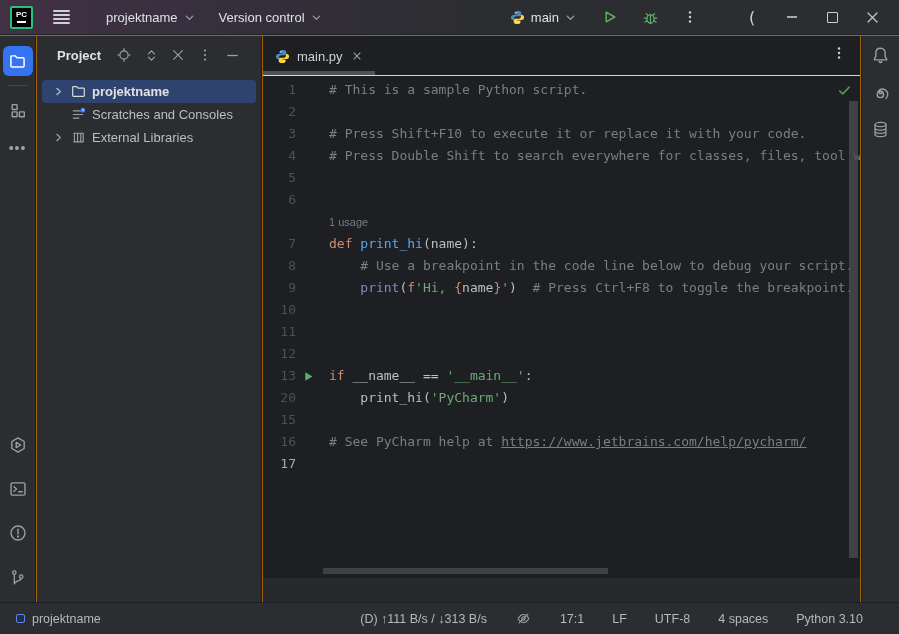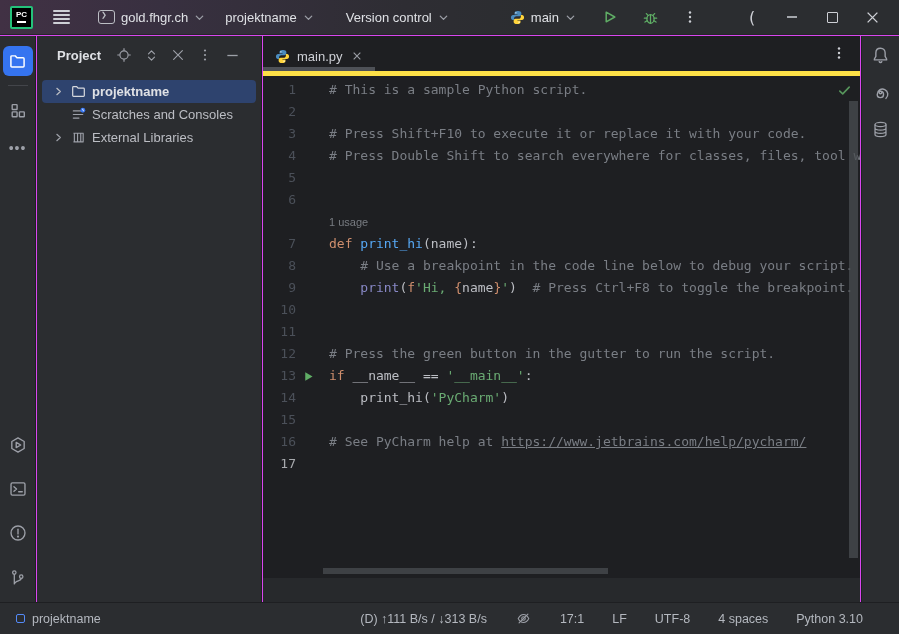--- a/index.html
+++ b/index.html
@@ -1,18 +1,18 @@
 <!DOCTYPE html>
 <html><head>
 <meta charset="utf-8">
 <style>
   * { margin:0; padding:0; box-sizing:border-box; }
   html,body { width:899px; height:634px; overflow:hidden; background:#1E1F22;
               font-family:"Liberation Sans", sans-serif; }
-  .win { position:relative; width:899px; height:634px; background:#d946ef; color:#DFE1E5; }
+  .win { position:relative; width:899px; height:634px; background:#a16207; color:#DFE1E5; }
 
   
   .titlebar { position:absolute; top:0; left:0; right:0; height:35px;
     background:linear-gradient(90deg,#413144 0%,#383040 18%,#2E2D33 45%,#2B2D30 60%);
     display:flex; align-items:center; padding:0 10px; font-size:13px; color:#DFE1E5;
     border-bottom:1px solid #242628; }
   .tb-item { display:flex; align-items:center; gap:6px; padding:4px 6px; border-radius:4px; color:#DFE1E5; }
   .pc-logo { width:23px; height:23px; border:2px solid #24C27A; background:#000; border-radius:2px;
     display:flex; flex-direction:column; align-items:center; justify-content:center; margin-right:12px; }
   .pc-logo .pct { font-size:8px; font-weight:bold; color:#fff; letter-spacing:0; line-height:8px; }
@@ -48,21 +48,21 @@
   .tree-row { height:23px; display:flex; align-items:center; margin:0 5px; padding-left:9px; border-radius:4px; gap:5px; }
   .tree-row.selected { background:#2E436E; color:#DFE1E5; font-weight:bold; }
   .tw { width:14px; display:flex; align-items:center; justify-content:center; color:#9DA0A8; }
   .ti { width:17px; display:flex; align-items:center; justify-content:center; position:relative; }
 
   .activity-right { position:absolute; right:0; top:36px; width:38px; bottom:32px; background:#2B2D30;
     border-left:1px solid #1E1F22; display:flex; flex-direction:column; align-items:center; padding:10px 0; gap:18px; }
 
   
   .editor-col { position:absolute; left:263px; top:36px; width:597px; bottom:32px; background:#1E1F22; }
-  .tabbar { position:absolute; top:0; left:0; right:0; height:40px; border-bottom:5px solid #fde047; }
+  .tabbar { position:absolute; top:0; left:0; right:0; height:40px; border-bottom:1px solid #fde047; }
   .tab { position:absolute; left:0; top:0; height:40px; display:flex; align-items:center; gap:7px;
     padding:0 10px 0 12px; font-size:13px; color:#CED0D6; }
   .tab-underline { position:absolute; left:0; bottom:0; width:112px; height:4px; background:#4E5157; }
   .tab-close { display:flex; margin-left:2px; color:#9DA0A8; }
   .tab-more { position:absolute; right:14px; top:10px; color:#CED0D6; }
 
   .code-area { position:absolute; top:40px; left:0; right:0; bottom:25px; overflow:hidden;
     font-family:"DejaVu Sans Mono", monospace; font-size:13px; padding-top:3px; }
   .code-line { display:flex; height:22px; line-height:22px; white-space:pre; }
   .ln { width:33px; text-align:right; color:#4B5059; flex:none; }
@@ -100,38 +100,29 @@
       <span class="pct">PC</span>
       <span class="pcu"></span>
     </div>
     <div class="burger">
         <i></i>
         <i></i>
         <i></i>
         <i></i>
       </div>
 
-    <div class="tb-item">
-      <span class="sshbox"></span>
-      <span>gold.fhgr.ch</span>
-      <span class="chev">
-        <svg width="11" height="11" viewBox="0 0 12 12">
-            <path d="M2.5 4.5 6 8l3.5-3.5" fill="none" stroke="currentColor" stroke-width="1.4" stroke-linecap="round" stroke-linejoin="round"></path>
-          </svg>
-      </span>
-    </div>
     <div class="tb-item" style="margin-left:8px">
       <span>projektname</span>
       <span class="chev">
         <svg width="11" height="11" viewBox="0 0 12 12">
             <path d="M2.5 4.5 6 8l3.5-3.5" fill="none" stroke="currentColor" stroke-width="1.4" stroke-linecap="round" stroke-linejoin="round"></path>
           </svg>
       </span>
     </div>
-    <div class="tb-item" style="margin-left:20px">
+    <div class="tb-item" style="margin-left:12px">
       <span>Version control</span>
       <span class="chev">
         <svg width="11" height="11" viewBox="0 0 12 12">
             <path d="M2.5 4.5 6 8l3.5-3.5" fill="none" stroke="currentColor" stroke-width="1.4" stroke-linecap="round" stroke-linejoin="round"></path>
           </svg>
       </span>
     </div>
 
     <div class="tb-right">
       <div class="tb-item">
@@ -349,25 +340,25 @@
           <div class="code-line"><span class="ln">3</span><span class="lngut"></span><span class="ctext"><span class="c-comment"># Press Shift+F10 to execute it or replace it with your code.</span></span></div>
           <div class="code-line"><span class="ln">4</span><span class="lngut"></span><span class="ctext"><span class="c-comment"># Press Double Shift to search everywhere for classes, files, tool windows, actions, and settings.</span></span></div>
           <div class="code-line"><span class="ln">5</span><span class="lngut"></span><span class="ctext"></span></div>
           <div class="code-line"><span class="ln">6</span><span class="lngut"></span><span class="ctext"></span></div>
           <div class="inlay">1 usage</div>
           <div class="code-line"><span class="ln">7</span><span class="lngut"></span><span class="ctext"><span class="c-kw">def </span><span class="c-fn">print_hi</span><span class="c-plain">(name):</span></span></div>
           <div class="code-line"><span class="ln">8</span><span class="lngut"></span><span class="ctext"><span class="c-comment">    # Use a breakpoint in the code line below to debug your script.</span></span></div>
           <div class="code-line"><span class="ln">9</span><span class="lngut"></span><span class="ctext"><span class="c-plain">    </span><span class="c-call">print</span><span class="c-plain">(</span><span class="c-kw">f</span><span class="c-str">'Hi, </span><span class="c-kw">{</span><span class="c-plain">name</span><span class="c-kw">}</span><span class="c-str">'</span><span class="c-plain">)  </span><span class="c-comment"># Press Ctrl+F8 to toggle the breakpoint.</span></span></div>
           <div class="code-line"><span class="ln">10</span><span class="lngut"></span><span class="ctext"></span></div>
           <div class="code-line"><span class="ln">11</span><span class="lngut"></span><span class="ctext"></span></div>
-          <div class="code-line"><span class="ln">12</span><span class="lngut"></span><span class="ctext"><span class="c-comment"># Press the green button in the gutter to run the script.</span></span></div>
+          <div class="code-line"><span class="ln">12</span><span class="lngut"></span></div>
           <div class="code-line"><span class="ln">13</span><span class="lngut"><svg width="13" height="13" viewBox="0 0 16 16">
                 <path d="M4 2.9v10.2L13 8z" fill="#5FAD65"></path>
               </svg></span><span class="ctext"><span class="c-kw">if </span><span class="c-plain">__name__ == </span><span class="c-str">'__main__'</span><span class="c-plain">:</span></span></div>
-          <div class="code-line"><span class="ln">14</span><span class="lngut"></span><span class="ctext"><span class="c-plain">    print_hi(</span><span class="c-str">'PyCharm'</span><span class="c-plain">)</span></span></div>
+          <div class="code-line"><span class="ln">20</span><span class="lngut"></span><span class="ctext"><span class="c-plain">    print_hi(</span><span class="c-str">'PyCharm'</span><span class="c-plain">)</span></span></div>
           <div class="code-line"><span class="ln">15</span><span class="lngut"></span><span class="ctext"></span></div>
           <div class="code-line"><span class="ln">16</span><span class="lngut"></span><span class="ctext"><span class="c-comment"># See PyCharm help at </span><span class="c-link">https://www.jetbrains.com/help/pycharm/</span></span></div>
           <div class="code-line"><span class="ln active">17</span><span class="lngut"></span><span class="ctext"></span></div>
         </div>
       <span class="check">
         <svg width="15" height="15" viewBox="0 0 16 16">
             <path d="M3 8.6l3.1 3L13 4.4" fill="none" stroke="#57965C" stroke-width="1.7" stroke-linecap="round" stroke-linejoin="round"></path>
           </svg>
       </span>
       <div class="vscroll"></div>

